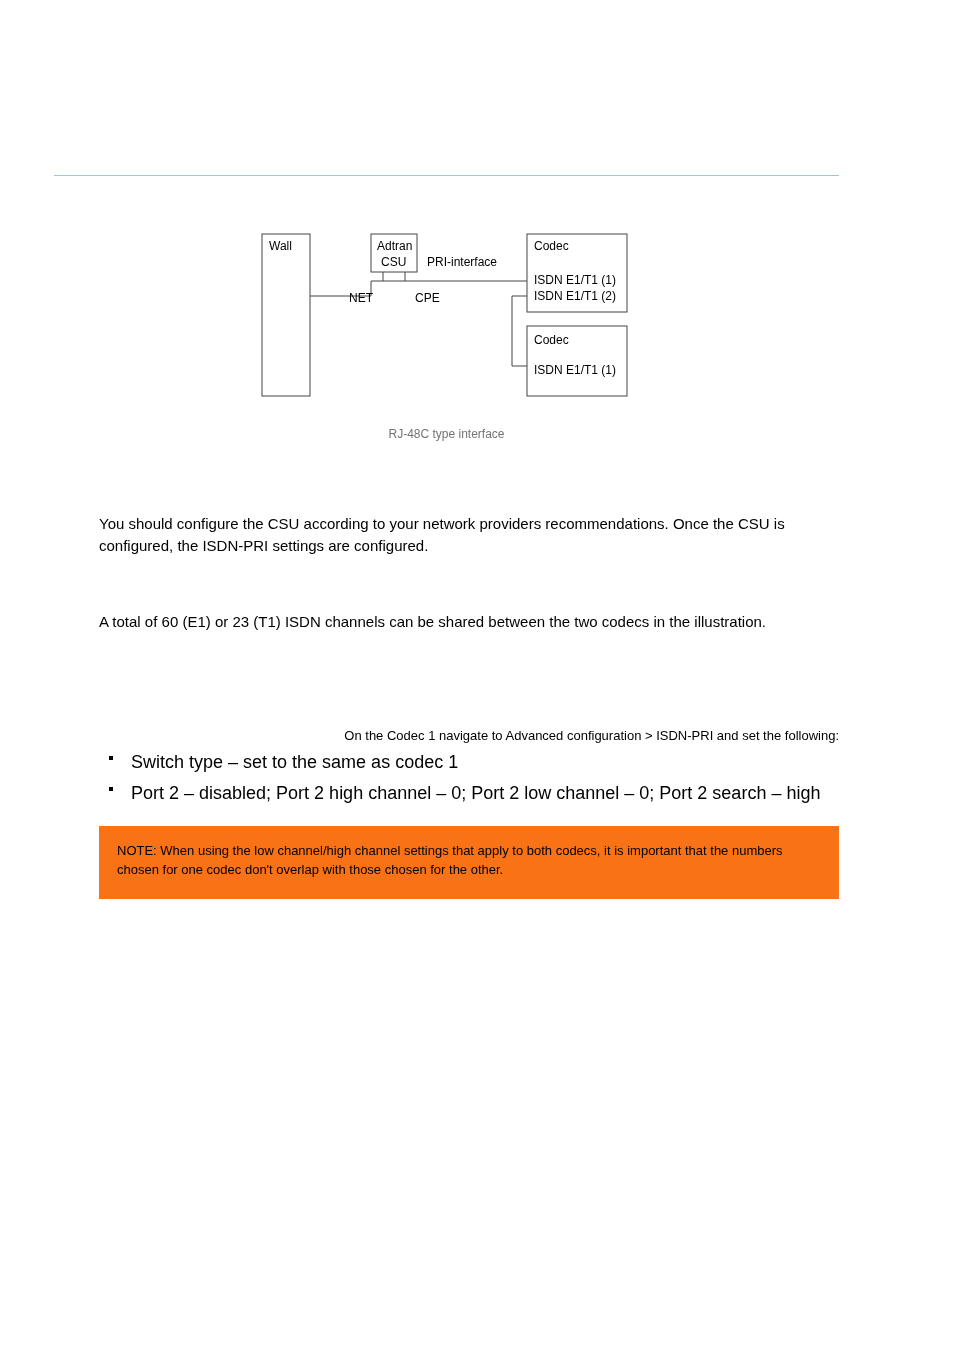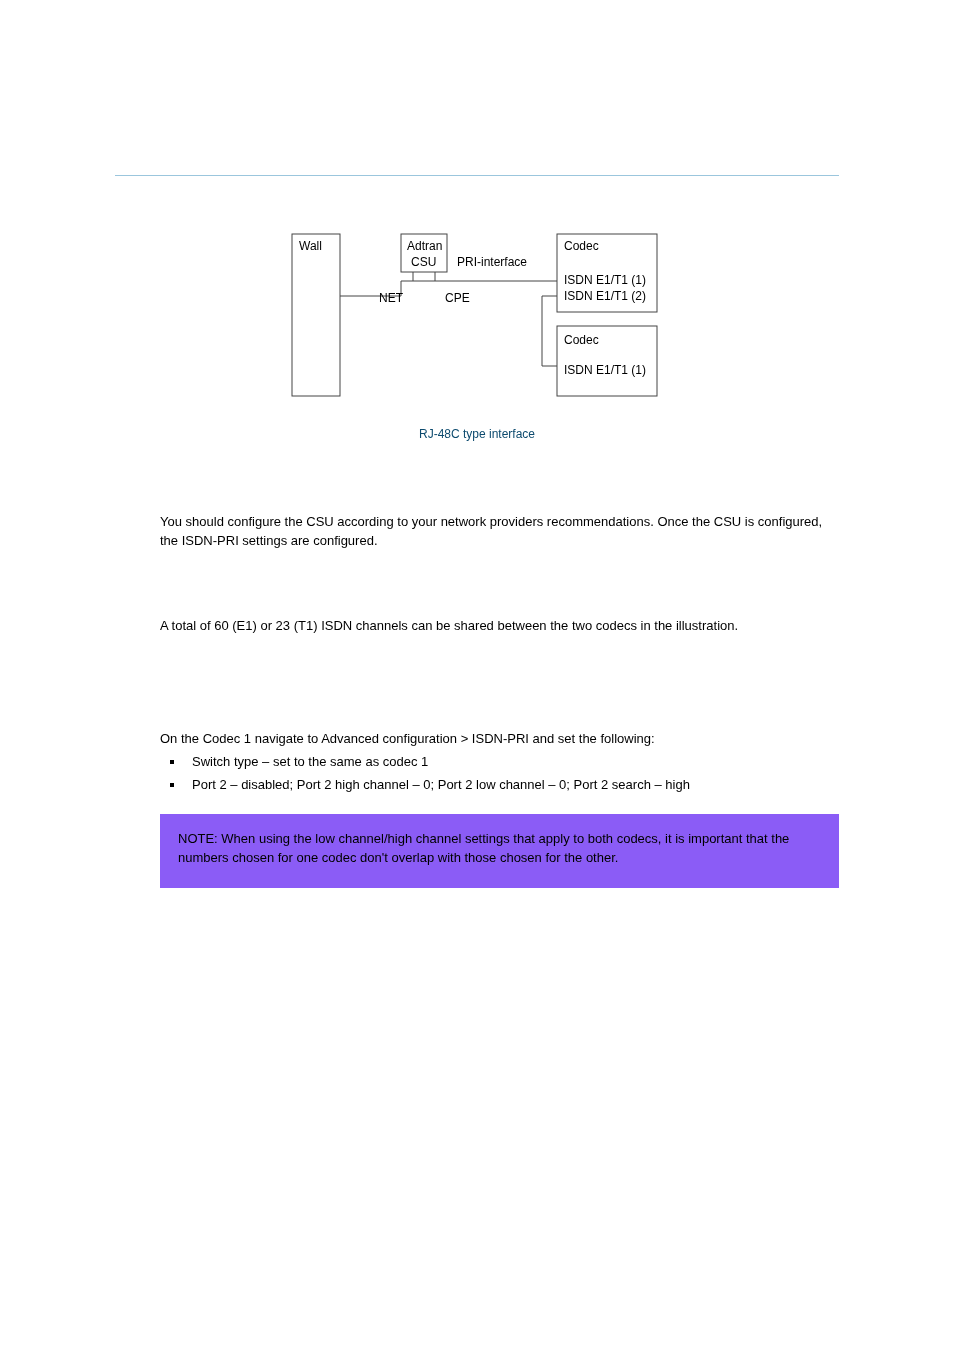--- a/index.html
+++ b/index.html
@@ -7,72 +7,73 @@
     font-family: Arial, Helvetica, sans-serif;
     background: #ffffff;
     width: 954px;
     margin: 0 auto;
     padding: 0;
     color: #000;
     font-size: 13px;
     line-height: 1.45;
   }
   .page {
-    padding: 40px 115px 60px 115px;
+    padding: 40px 115px 60px 54px;
   }
   .header-spacer {
     height: 135px;
   }
   .hr-top {
     border: none;
     border-top: 1px solid #9bc6dd;
     margin: 0 0 50px 0;
   }
   .diagram-wrap {
     display: flex;
     justify-content: center;
     margin-bottom: 10px;
   }
   .diagram-caption {
     text-align: center;
     font-size: 12px;
     margin-top: 8px;
     margin-bottom: 70px;
-    color: #0c4a6e;
+    color: #737373;
   }
   .para {
-    margin: 12px 0 14px 45px;
-    font-size: 13px;
+    margin: 0 0 14px 45px;
+    font-size: 15px;
   }
   .para-tight {
     margin: 0 0 4px 45px;
     font-size: 13px;
+    text-align: right;
   }
   .bullets {
     list-style: none;
     margin: 0 0 20px 45px;
     padding: 0;
   }
   .bullets li {
     position: relative;
     padding-left: 32px;
     margin-bottom: 4px;
-    font-size: 13px;
+    font-size: 18px;
   }
   .bullets li::before {
     content: "";
     position: absolute;
     left: 10px;
     top: 7px;
     width: 4px;
     height: 4px;
     background: #000;
   }
   .note-box {
-    background: #8b5cf6;
+    background: #f97316;
     margin: 12px 0 16px 45px;
     padding: 16px 18px 20px 18px;
     font-size: 13px;
   }
   .section-gap {
     height: 40px;
   }
 </style>
 </head>
 <body>

